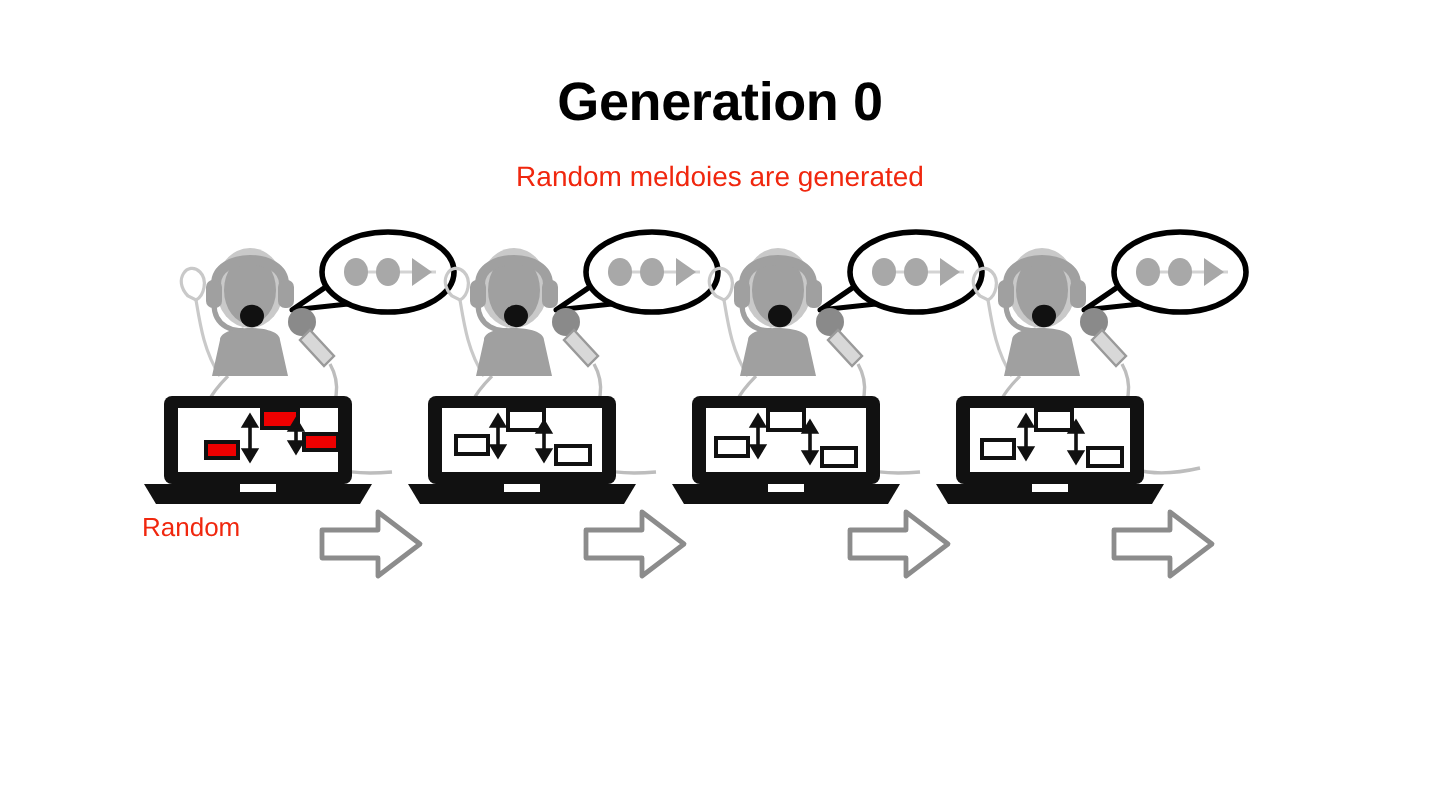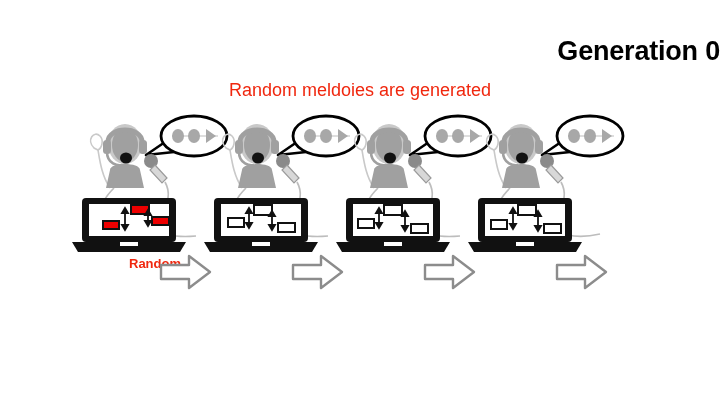--- a/index.html
+++ b/index.html
@@ -1,23 +1,23 @@
 <!DOCTYPE html>
 <html><head>
 <meta charset="utf-8">
 <style>
   html,body{margin:0;padding:0;background:#ffffff;}
   body{width:720px;height:405px;overflow:hidden;
        font-family:"Liberation Sans","DejaVu Sans",sans-serif;}
   #stage{position:relative;width:720px;height:405px;background:#fff;}
 
-  #title{position:absolute;left:0;top:36px;width:720px;text-align:right;
+  #title{position:absolute;left:0;top:36px;width:720px;text-align:center;
          font-size:27px;font-weight:bold;color:#000;letter-spacing:-0.2px;}
   #subtitle{position:absolute;left:0;top:80px;width:720px;text-align:center;
-            font-size:18px;font-weight:normal;color:#f0270e;}
+            font-size:14px;font-weight:normal;color:#f0270e;}
 
   .group{position:absolute;top:110px;width:180px;height:190px;}
 
   
   .person{position:absolute;left:22px;top:8px;width:74px;height:78px;}
   .p-svg{display:block;width:74px;height:78px;}
 
   
   .bubble{position:absolute;left:78px;top:2px;width:86px;height:58px;}
   .b-svg{display:block;width:86px;height:58px;}
@@ -28,22 +28,22 @@
 
   
   .laptop{position:absolute;left:4px;top:78px;width:118px;height:68px;}
   .l-svg{display:block;width:118px;height:68px;}
 
   
   .arrow{position:absolute;left:92px;top:142px;width:56px;height:40px;}
   .a-svg{display:block;width:56px;height:40px;}
 
   
-  .caption{position:absolute;left:5px;top:146px;width:110px;text-align:right;
-           font-size:13px;font-weight:bold;color:#f0270e;line-height:15px;}
+  .caption{position:absolute;left:5px;top:146px;width:110px;text-align:left;
+           font-size:13px;font-weight:normal;color:#f0270e;line-height:15px;}
 </style>
 </head>
 <body>
 
 <div id="stage">
 
   <div id="title">Generation 0</div>
   <div id="subtitle">Random meldoies are generated</div>
 
   <div class="group" id="g1" style="left:66px;">

